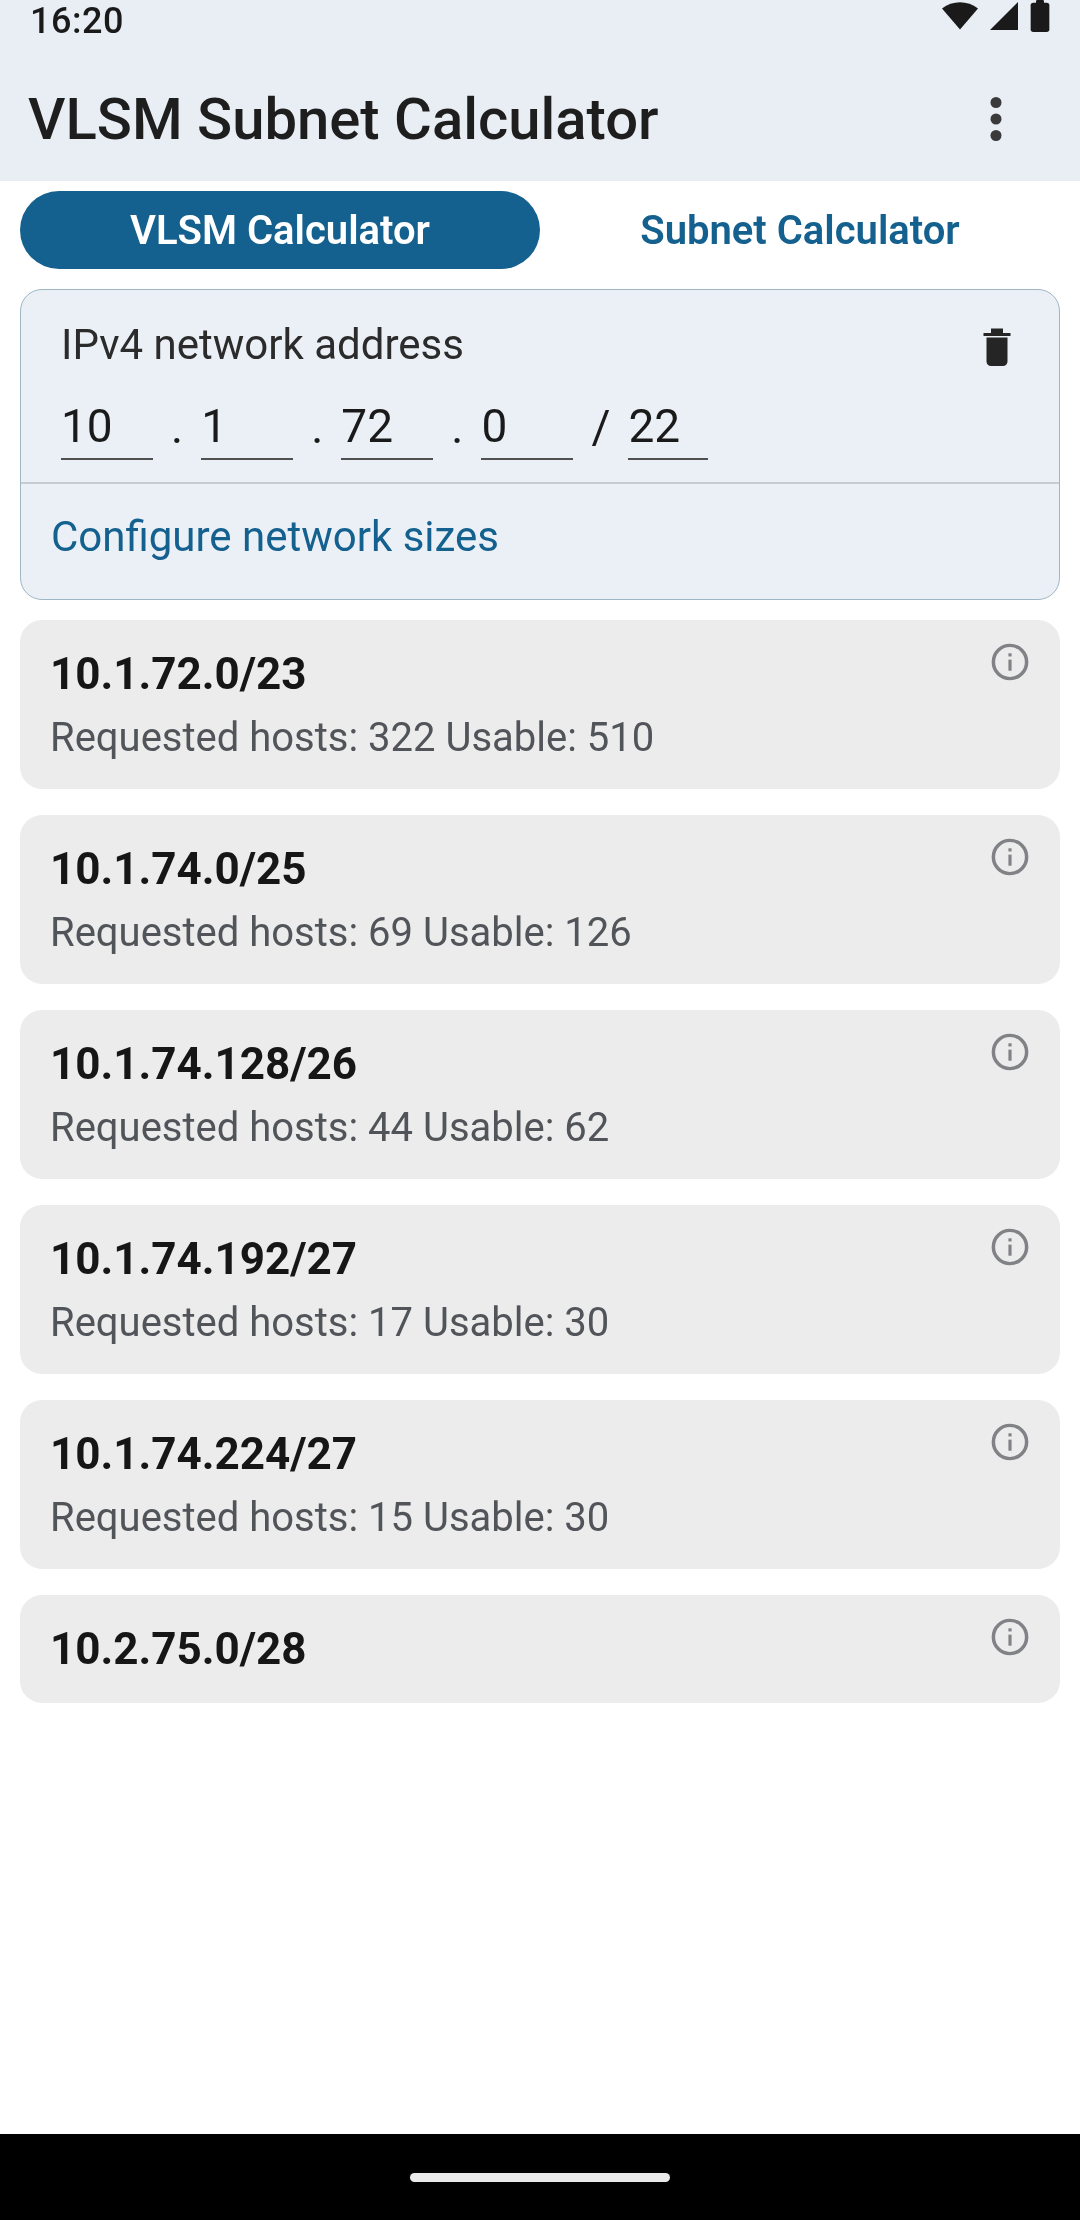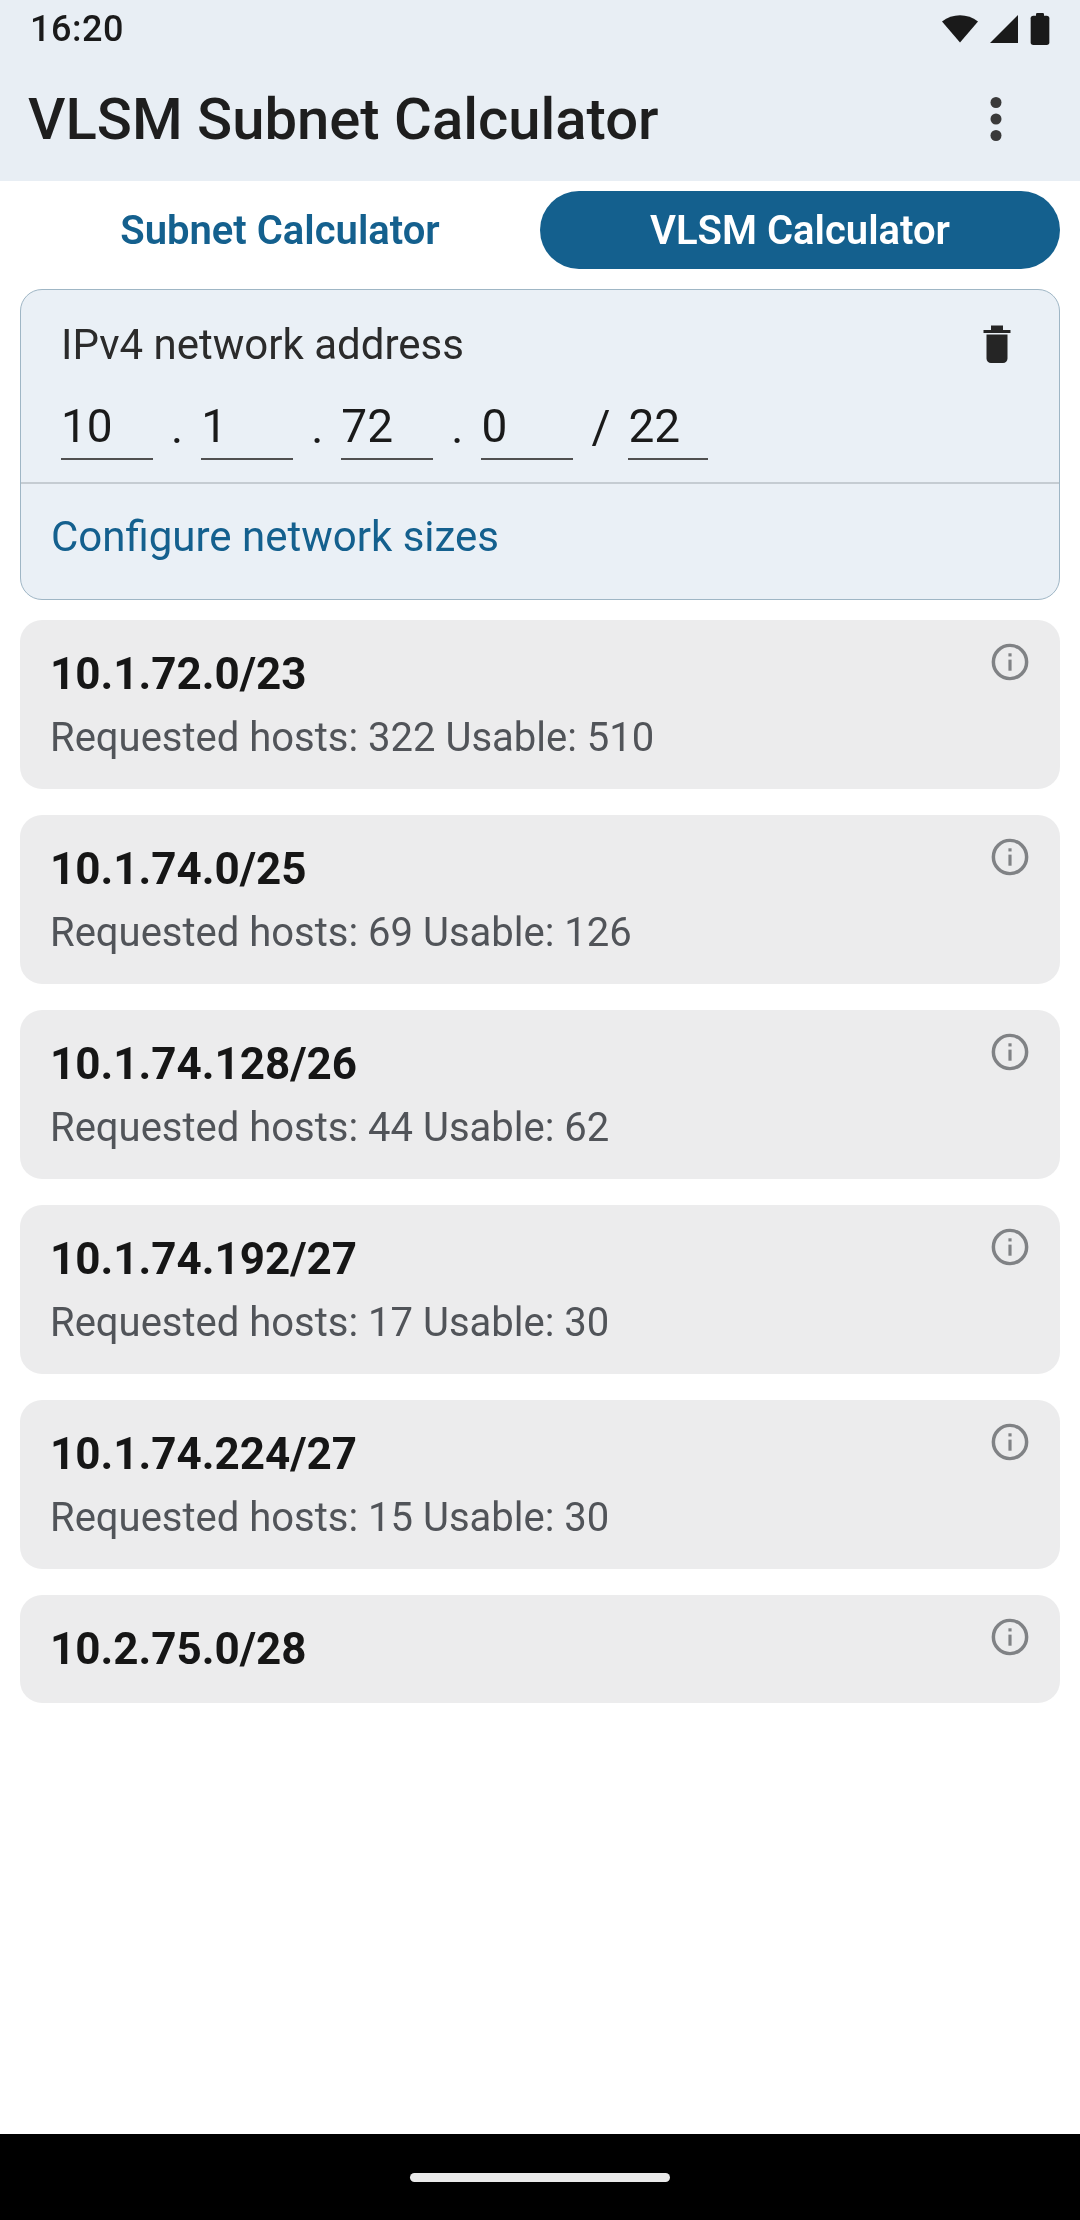--- a/index.html
+++ b/index.html
@@ -30,21 +30,21 @@
     display: flex;
     flex-direction: column;
     overflow: hidden;
     position: relative;
   }
   
   .statusbar {
     height: 58px;
     background: var(--bg-statusbar);
     display: flex;
-    align-items: center;
+    align-items: flex-start;
     justify-content: space-between;
     padding: 0 30px 0 30px;
     color: #1a1a1a;
   }
   .statusbar .clock {
     font-size: 36px;
     font-weight: 500;
     letter-spacing: 0.5px;
   }
   .statusbar .right {
@@ -121,21 +121,21 @@
     border: 1.5px solid var(--card-input-border);
     border-radius: 22px;
     background: var(--card-input);
     overflow: hidden;
   }
   .input-card .top {
     padding: 30px 40px 22px 40px;
   }
   .input-card .row1 {
     display: flex;
-    align-items: flex-start;
+    align-items: center;
     justify-content: space-between;
   }
   .input-card .label {
     font-size: 42px;
     color: #2b2b2b;
   }
   .trash {
     width: 44px;
     height: 44px;
     display: flex;
@@ -271,25 +271,25 @@
       <svg width="12" height="44" viewBox="0 0 6 24">
         <circle cx="3" cy="3" r="3" fill="#3a3a3a"></circle>
         <circle cx="3" cy="12" r="3" fill="#3a3a3a"></circle>
         <circle cx="3" cy="21" r="3" fill="#3a3a3a"></circle>
       </svg>
     </span>
   </div>
   <div class="appbar-shadow"></div>
 
   <div class="tabs">
+    <div class="tab active">
+      <span>VLSM Calculator</span>
+    </div>
     <div class="tab inactive">
       <span>Subnet Calculator</span>
-    </div>
-    <div class="tab active">
-      <span>VLSM Calculator</span>
     </div>
   </div>
 
   <div class="content">
 
     <div class="input-card">
       <div class="top">
         <div class="row1">
           <span class="label">IPv4 network address</span>
           <span class="trash">

